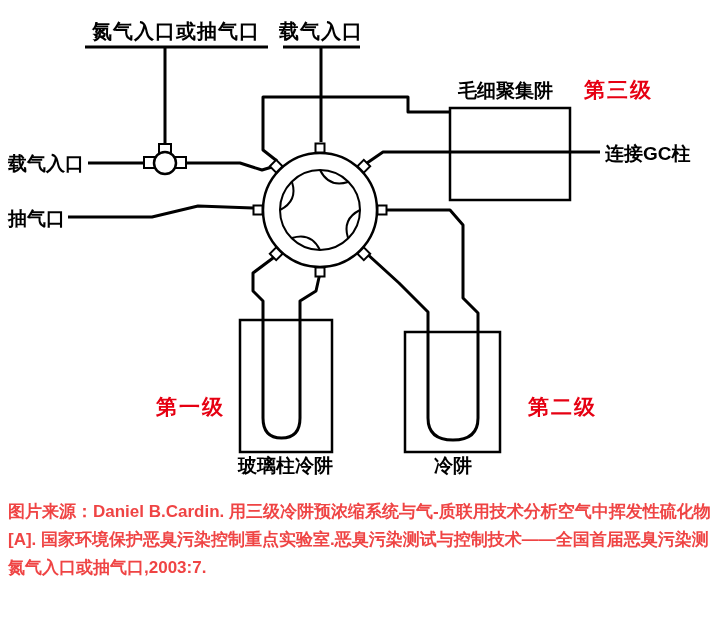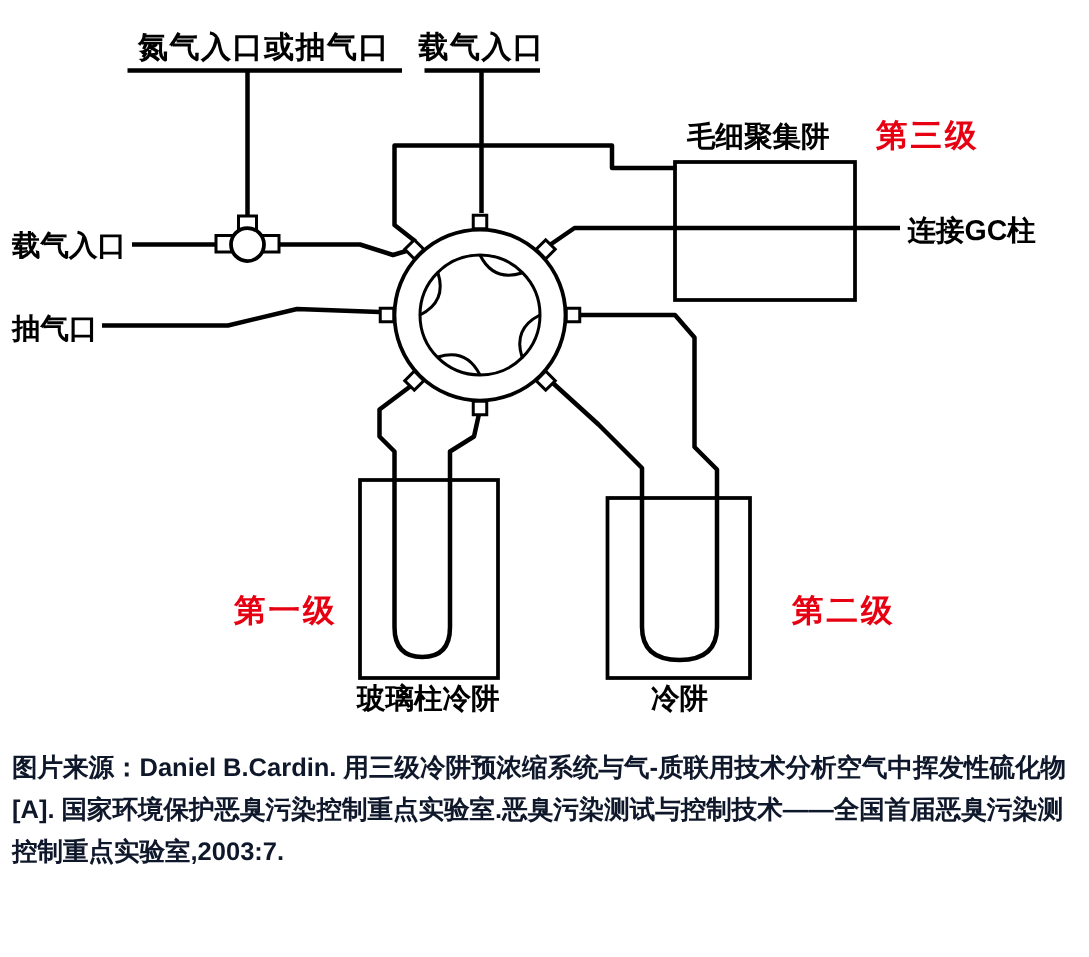--- a/index.html
+++ b/index.html
@@ -3,21 +3,21 @@
 <meta charset="utf-8">
 <style>
   html,body{margin:0;padding:0;background:#ffffff;}
   #stage{position:relative;width:726px;height:638px;background:#fff;overflow:hidden;
          font-family:"Liberation Sans", sans-serif;}
   #diagram{position:absolute;left:0;top:0;}
   svg text{font-family:"Liberation Sans", sans-serif;font-weight:bold;}
   .cjk-label{font-size:19px;fill:#000;}
   .cjk-label-lg{font-size:20px;fill:#000;letter-spacing:1px;}
   .stage-label{font-size:21px;letter-spacing:2px;}
-  #caption{position:absolute;left:8px;top:498px;width:712px;color:#0f172a;
+  #caption{position:absolute;left:8px;top:498px;width:712px;color:#ef4444;
            font-weight:bold;font-size:17px;line-height:28px;}
   #caption div{white-space:nowrap;}
 </style>
 </head>
 <body>
 
 <div id="stage">
 
   <svg id="diagram" width="726" height="498" viewBox="0 0 726 498">
 
@@ -85,16 +85,16 @@
     <text class="cjk-label" x="605" y="160">连接GC柱</text>
     <text class="stage-label" x="156" y="414" fill="#e60012">第一级</text>
     <text class="stage-label" x="528" y="414" fill="#e60012">第二级</text>
     <text class="cjk-label" x="238" y="472">玻璃柱冷阱</text>
     <text class="cjk-label" x="434" y="472">冷阱</text>
   </svg>
 
   <div id="caption">
     <div>图片来源：Daniel B.Cardin. 用三级冷阱预浓缩系统与气-质联用技术分析空气中挥发性硫化物</div>
     <div>[A]. 国家环境保护恶臭污染控制重点实验室.恶臭污染测试与控制技术——全国首届恶臭污染测</div>
-    <div>控制重点实验室,2003:7.</div>
+    <div>氮气入口或抽气口,2003:7.</div>
   </div>
 
 </div>
 
 </body></html>

